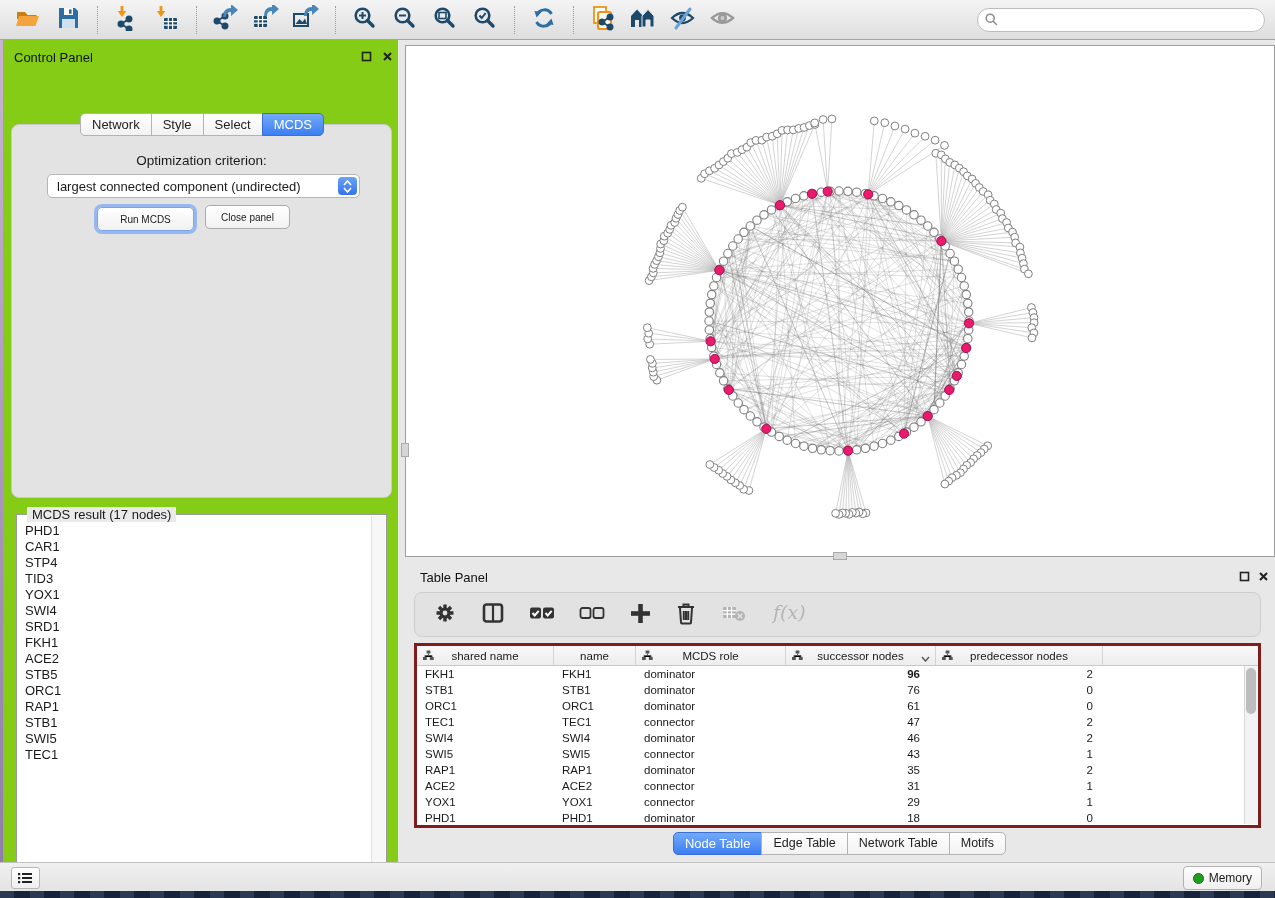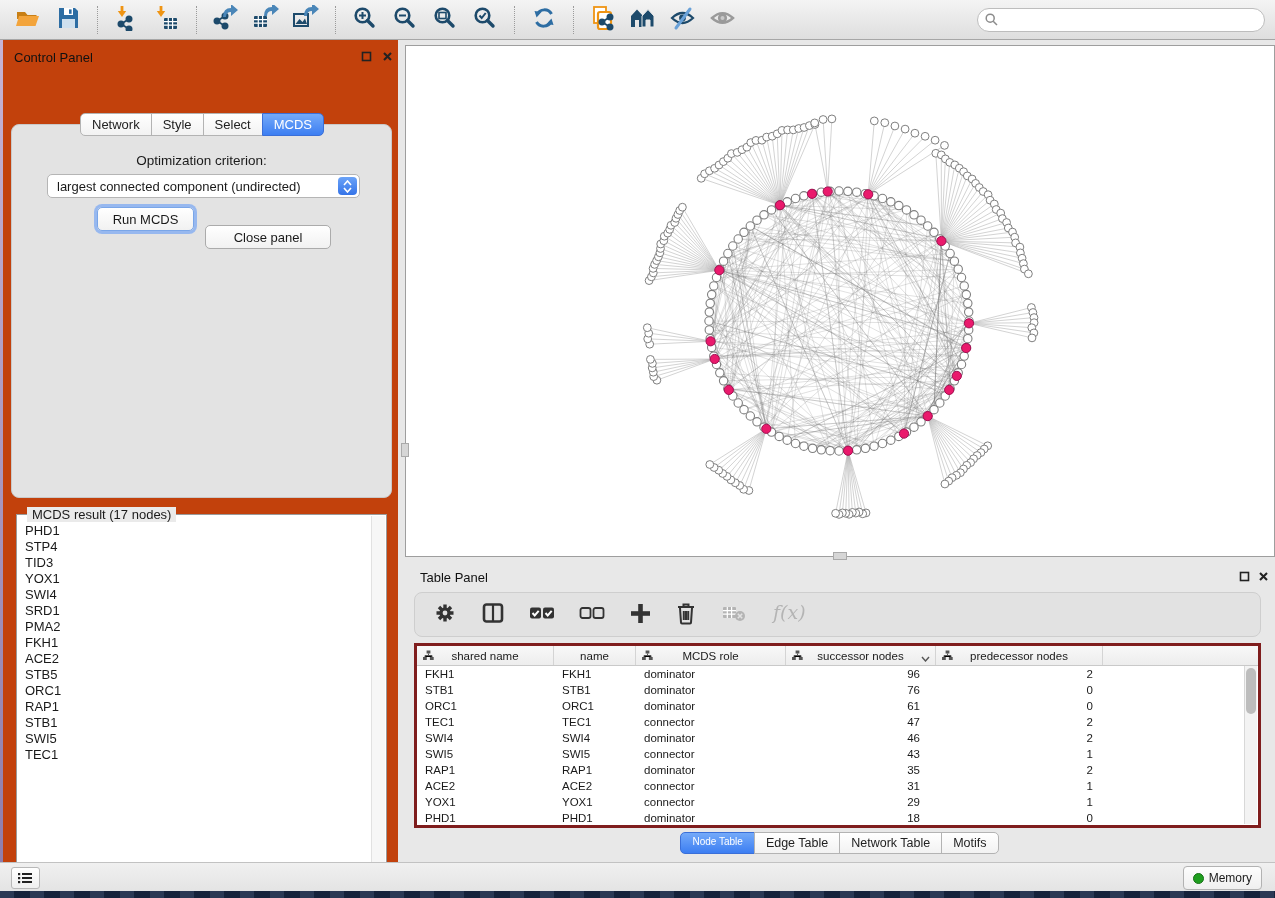--- a/index.html
+++ b/index.html
@@ -16,39 +16,39 @@
   #search-wrap input{width:100%;height:100%;box-sizing:border-box;border:1px solid #bdbdbd;border-radius:12px;
       padding:0 10px 0 26px;font-size:12px;background:#fff;outline:none}
   #search-wrap svg{position:absolute;left:8px;top:5px}
 
   
   #desk-left{left:0;top:40px;width:3px;height:850px;background:linear-gradient(#c7b4d4,#8d7cab)}
   #desk-bottom{left:0;top:890px;width:1275px;height:8px;background:#1b2a48;
       background-image:repeating-linear-gradient(90deg,rgba(255,255,255,.07) 0 14px,rgba(0,0,0,.18) 14px 30px)}
 
   
-  #control-panel{left:3px;top:40px;width:395px;height:822px;background:#c2410c}
+  #control-panel{left:3px;top:40px;width:395px;height:822px;background:#84cc16}
   .panel-title{font-size:13px;color:#111}
   .win-ctl{width:13px;height:13px;display:inline-flex;align-items:center;justify-content:center}
   #cp-tabs{left:78px;top:73px;display:flex}
   .seg{border:1px solid #b3b3b3;background:linear-gradient(#ffffff,#f2f2f2);padding:3px 11px;font-size:13px;
        margin-left:-1px;color:#222;white-space:nowrap}
   .seg.first{border-radius:5px 0 0 5px}
   .seg.last{border-radius:0 5px 5px 0}
   .seg.active{background:linear-gradient(#74aaf9,#3c7ef2);border-color:#3a6fd8;color:#fff}
   #cp-card{left:8px;top:84px;width:381px;height:374px;background:#e3e3e3;border:1px solid #c9c9c9;border-radius:8px;box-sizing:border-box}
   #opt-label{left:0;top:113px;width:397px;text-align:center;font-size:13.5px}
   #opt-select{left:44px;top:134px;width:313px;height:24px;background:#fff;border:1px solid #b5b5b5;border-radius:5px;
       box-sizing:border-box;display:flex;align-items:center;font-size:13px;padding-left:9px}
   #opt-stepper{position:absolute;right:2px;top:2px;width:19px;height:18px;border-radius:4px;
       background:linear-gradient(#6ba3f8,#3574e8);display:flex;flex-direction:column;align-items:center;justify-content:center;gap:1px}
   .cp-btn{height:24px;background:linear-gradient(#ffffff,#f1f1f1);border:1px solid #ababab;border-radius:5px;
-      font-size:13px;display:flex;align-items:center;justify-content:center;box-sizing:border-box}
+      font-size:10px;display:flex;align-items:center;justify-content:center;box-sizing:border-box}
   #run-btn{left:94px;top:167px;width:97px;box-shadow:0 0 0 3px rgba(90,150,250,.55);border-color:#7aa6e8}
-  #close-btn{left:202px;top:185px;width:126px}
+  #close-btn{left:202px;top:165px;width:85px}
   #mcds-box{left:13px;top:474px;width:371px;height:364px;border:1px solid #9a9a9a;background:#fff;box-sizing:border-box}
   #mcds-legend{left:24px;top:467px;background:#eaeaea;padding:0 5px;font-size:13px}
   #mcds-list{position:absolute;left:1px;top:8px;right:14px;bottom:1px;overflow:hidden;font-size:13px;line-height:16px}
   #mcds-list div{padding-left:7px}
   #mcds-scroll{position:absolute;right:1px;top:1px;width:13px;bottom:1px;background:#f7f7f7;border-left:1px solid #e2e2e2}
 
   
   #net-window{left:405px;top:45px;width:870px;height:512px;border:1px solid #9e9e9e;box-sizing:border-box;background:#fff}
   #net-titlebar{position:absolute;left:0;top:0;right:0;height:22px;background:linear-gradient(#ececec,#dcdcdc);
       border-bottom:1px solid #b2b2b2;display:flex;align-items:center}
@@ -277,26 +277,26 @@
         </svg>
     </span>
   </div>
 
   <div id="run-btn" class="abs cp-btn">Run MCDS</div>
   <div id="close-btn" class="abs cp-btn">Close panel</div>
 
   <div id="mcds-box" class="abs">
     <div id="mcds-list">
         <div>PHD1</div>
+        <div>CAR1</div>
         <div>STP4</div>
         <div>TID3</div>
         <div>YOX1</div>
         <div>SWI4</div>
         <div>SRD1</div>
-        <div>PMA2</div>
         <div>FKH1</div>
         <div>ACE2</div>
         <div>STB5</div>
         <div>ORC1</div>
         <div>RAP1</div>
         <div>STB1</div>
         <div>SWI5</div>
         <div>TEC1</div>
       </div>
     <div id="mcds-scroll"></div>
@@ -1129,21 +1129,21 @@
           </svg></span>
         <span>predecessor nodes</span>
       </div>
       <div class="nt-hcell" style="width: 146px; border-right: none;"></div>
     </div>
   <div id="nt-body">
       <div class="nt-row">
         <div class="nt-cell" style="width: 137px; text-align: left; padding-left: 8px;">FKH1</div>
         <div class="nt-cell" style="width: 82px; text-align: left; padding-left: 8px;">FKH1</div>
         <div class="nt-cell" style="width: 150px; text-align: left; padding-left: 8px;">dominator</div>
-        <div class="nt-cell" style="width: 150px; text-align: right; padding-right: 16px;">96</div>
+        <div class="nt-cell" style="width: 150px; text-align: right; padding-right: 16px; font-weight: bold;">96</div>
         <div class="nt-cell" style="width: 167px; text-align: right; padding-right: 10px;">2</div>
       </div>
       <div class="nt-row">
         <div class="nt-cell" style="width: 137px; text-align: left; padding-left: 8px;">STB1</div>
         <div class="nt-cell" style="width: 82px; text-align: left; padding-left: 8px;">STB1</div>
         <div class="nt-cell" style="width: 150px; text-align: left; padding-left: 8px;">dominator</div>
         <div class="nt-cell" style="width: 150px; text-align: right; padding-right: 16px;">76</div>
         <div class="nt-cell" style="width: 167px; text-align: right; padding-right: 10px;">0</div>
       </div>
       <div class="nt-row">
@@ -1201,21 +1201,21 @@
         <div class="nt-cell" style="width: 150px; text-align: left; padding-left: 8px;">dominator</div>
         <div class="nt-cell" style="width: 150px; text-align: right; padding-right: 16px;">18</div>
         <div class="nt-cell" style="width: 167px; text-align: right; padding-right: 10px;">0</div>
       </div>
     </div>
   <div id="nt-scroll">
       <div id="nt-thumb"></div>
     </div>
 </div>
 <div id="tp-tabs" class="abs">
-    <div class="seg first active" style="font-size: 10px;">Node Table</div>
+    <div class="seg first active" style="font-size: 13px;">Node Table</div>
     <div class="seg" style="font-size: 12.5px;">Edge Table</div>
     <div class="seg" style="font-size: 12.5px;">Network Table</div>
     <div class="seg last" style="font-size: 12.5px;">Motifs</div>
   </div>
 
 <div id="status-bar" class="abs">
   <div id="burger-btn">
     <svg width="15" height="12">
       <g stroke="#222" stroke-width="2">
           <path d="M4 2 H14 M4 6 H14 M4 10 H14"></path>

